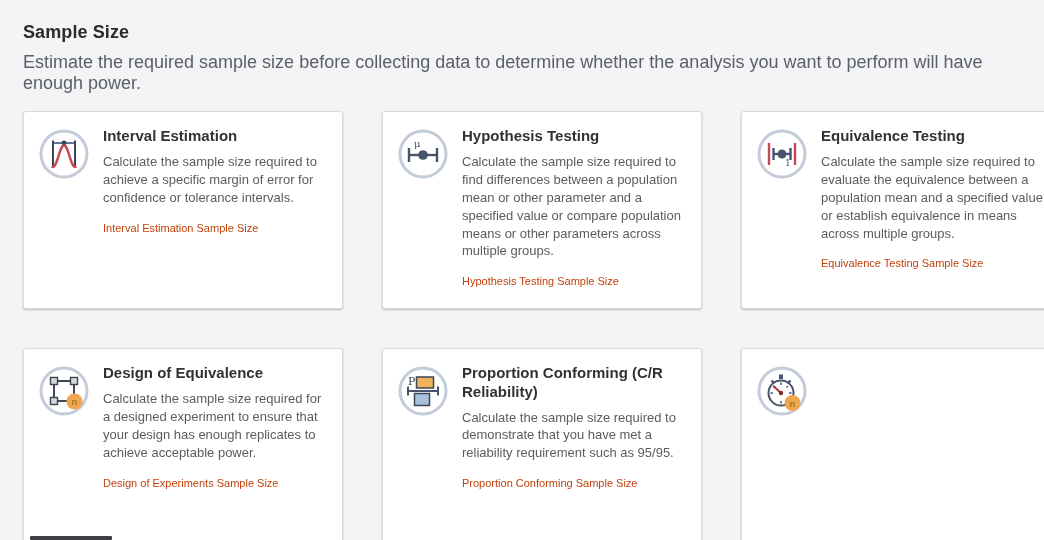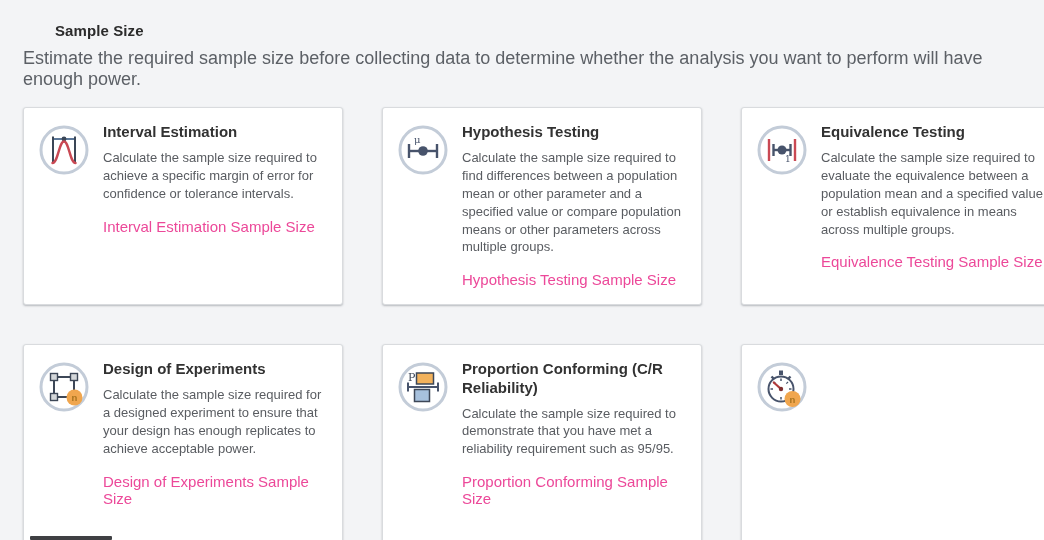--- a/index.html
+++ b/index.html
@@ -4,21 +4,21 @@
 <style>
   * { margin: 0; padding: 0; box-sizing: border-box; }
   html, body {
     width: 1044px; height: 540px;
     overflow: hidden;
     background: #f3f4f6;
     font-family: "Liberation Sans", sans-serif;
   }
   .page { position: relative; width: 1044px; height: 540px; padding: 22px 0 0 23px; }
   .page-title {
-    font-size: 15px; font-weight: 700; color: #2b2b2b; letter-spacing: 0.1px; margin-left: 32px;
+    font-size: 18px; font-weight: 700; color: #2b2b2b; letter-spacing: 0.1px;
   }
   .page-subtitle {
     margin-top: 9px; font-size: 18px; color: #5c6066;
   }
   .card-grid {
     margin-top: 17px;
     display: grid;
     grid-template-columns: 320px 320px 320px;
     grid-template-rows: 198px 200px;
     column-gap: 10px;
@@ -42,21 +42,21 @@
   .card-body { margin-left: 13px; flex: 1; }
   .card-title {
     font-size: 15px; font-weight: 600; color: #323232; line-height: 1.25;
     padding-top: 1px;
   }
   .card-desc {
     margin-top: 7px; font-size: 13px; color: #595c61; line-height: 1.38;
   }
   .card-link {
     display: inline-block;
-    margin-top: 15px; font-size: 15px; color: #ec4899;
+    margin-top: 15px; font-size: 11px; color: #c2410c;
     text-decoration: none; cursor: pointer;
   }
   .edge-artifact {
     position: absolute; left: 30px; top: 536px; width: 82px; height: 4px;
     background: #3f4043; border-radius: 1px;
   }
 </style>
 </head>
 <body>
 
@@ -126,21 +126,21 @@
     <circle cx="26" cy="26" r="23" fill="#ffffff" stroke="#c3ccd8" stroke-width="3"></circle>
     <rect x="16" y="16" width="20" height="20" fill="none" stroke="#3d4757" stroke-width="2"></rect>
     <rect x="12.5" y="12.5" width="7" height="7" fill="#d4d7da" stroke="#3d4757" stroke-width="1.4"></rect>
     <rect x="32.5" y="12.5" width="7" height="7" fill="#d4d7da" stroke="#3d4757" stroke-width="1.4"></rect>
     <rect x="12.5" y="32.5" width="7" height="7" fill="#d4d7da" stroke="#3d4757" stroke-width="1.4"></rect>
     <circle cx="36.5" cy="36.5" r="8" fill="#f0a64e"></circle>
     <text x="36.5" y="40" font-size="9.5" fill="#a8741f" text-anchor="middle" font-family="Liberation Sans, sans-serif" font-weight="bold">n</text>
   </svg>
         </div>
     <div class="card-body">
-      <div class="card-title">Design of Experiments</div>
+      <div class="card-title">Design of Equivalence</div>
       <div class="card-desc">Calculate the sample size required for a designed experiment to ensure that your design has enough replicates to achieve acceptable power.</div>
       <a class="card-link">Design of Experiments Sample Size</a>
     </div>
   </div>
 
   <div class="card">
     <div class="card-icon">
           <svg viewBox="0 0 52 52">
     <circle cx="26" cy="26" r="23" fill="#ffffff" stroke="#c3ccd8" stroke-width="3"></circle>
     <text x="11" y="20" font-size="11" fill="#3d4757" font-family="DejaVu Serif, serif">P</text>

